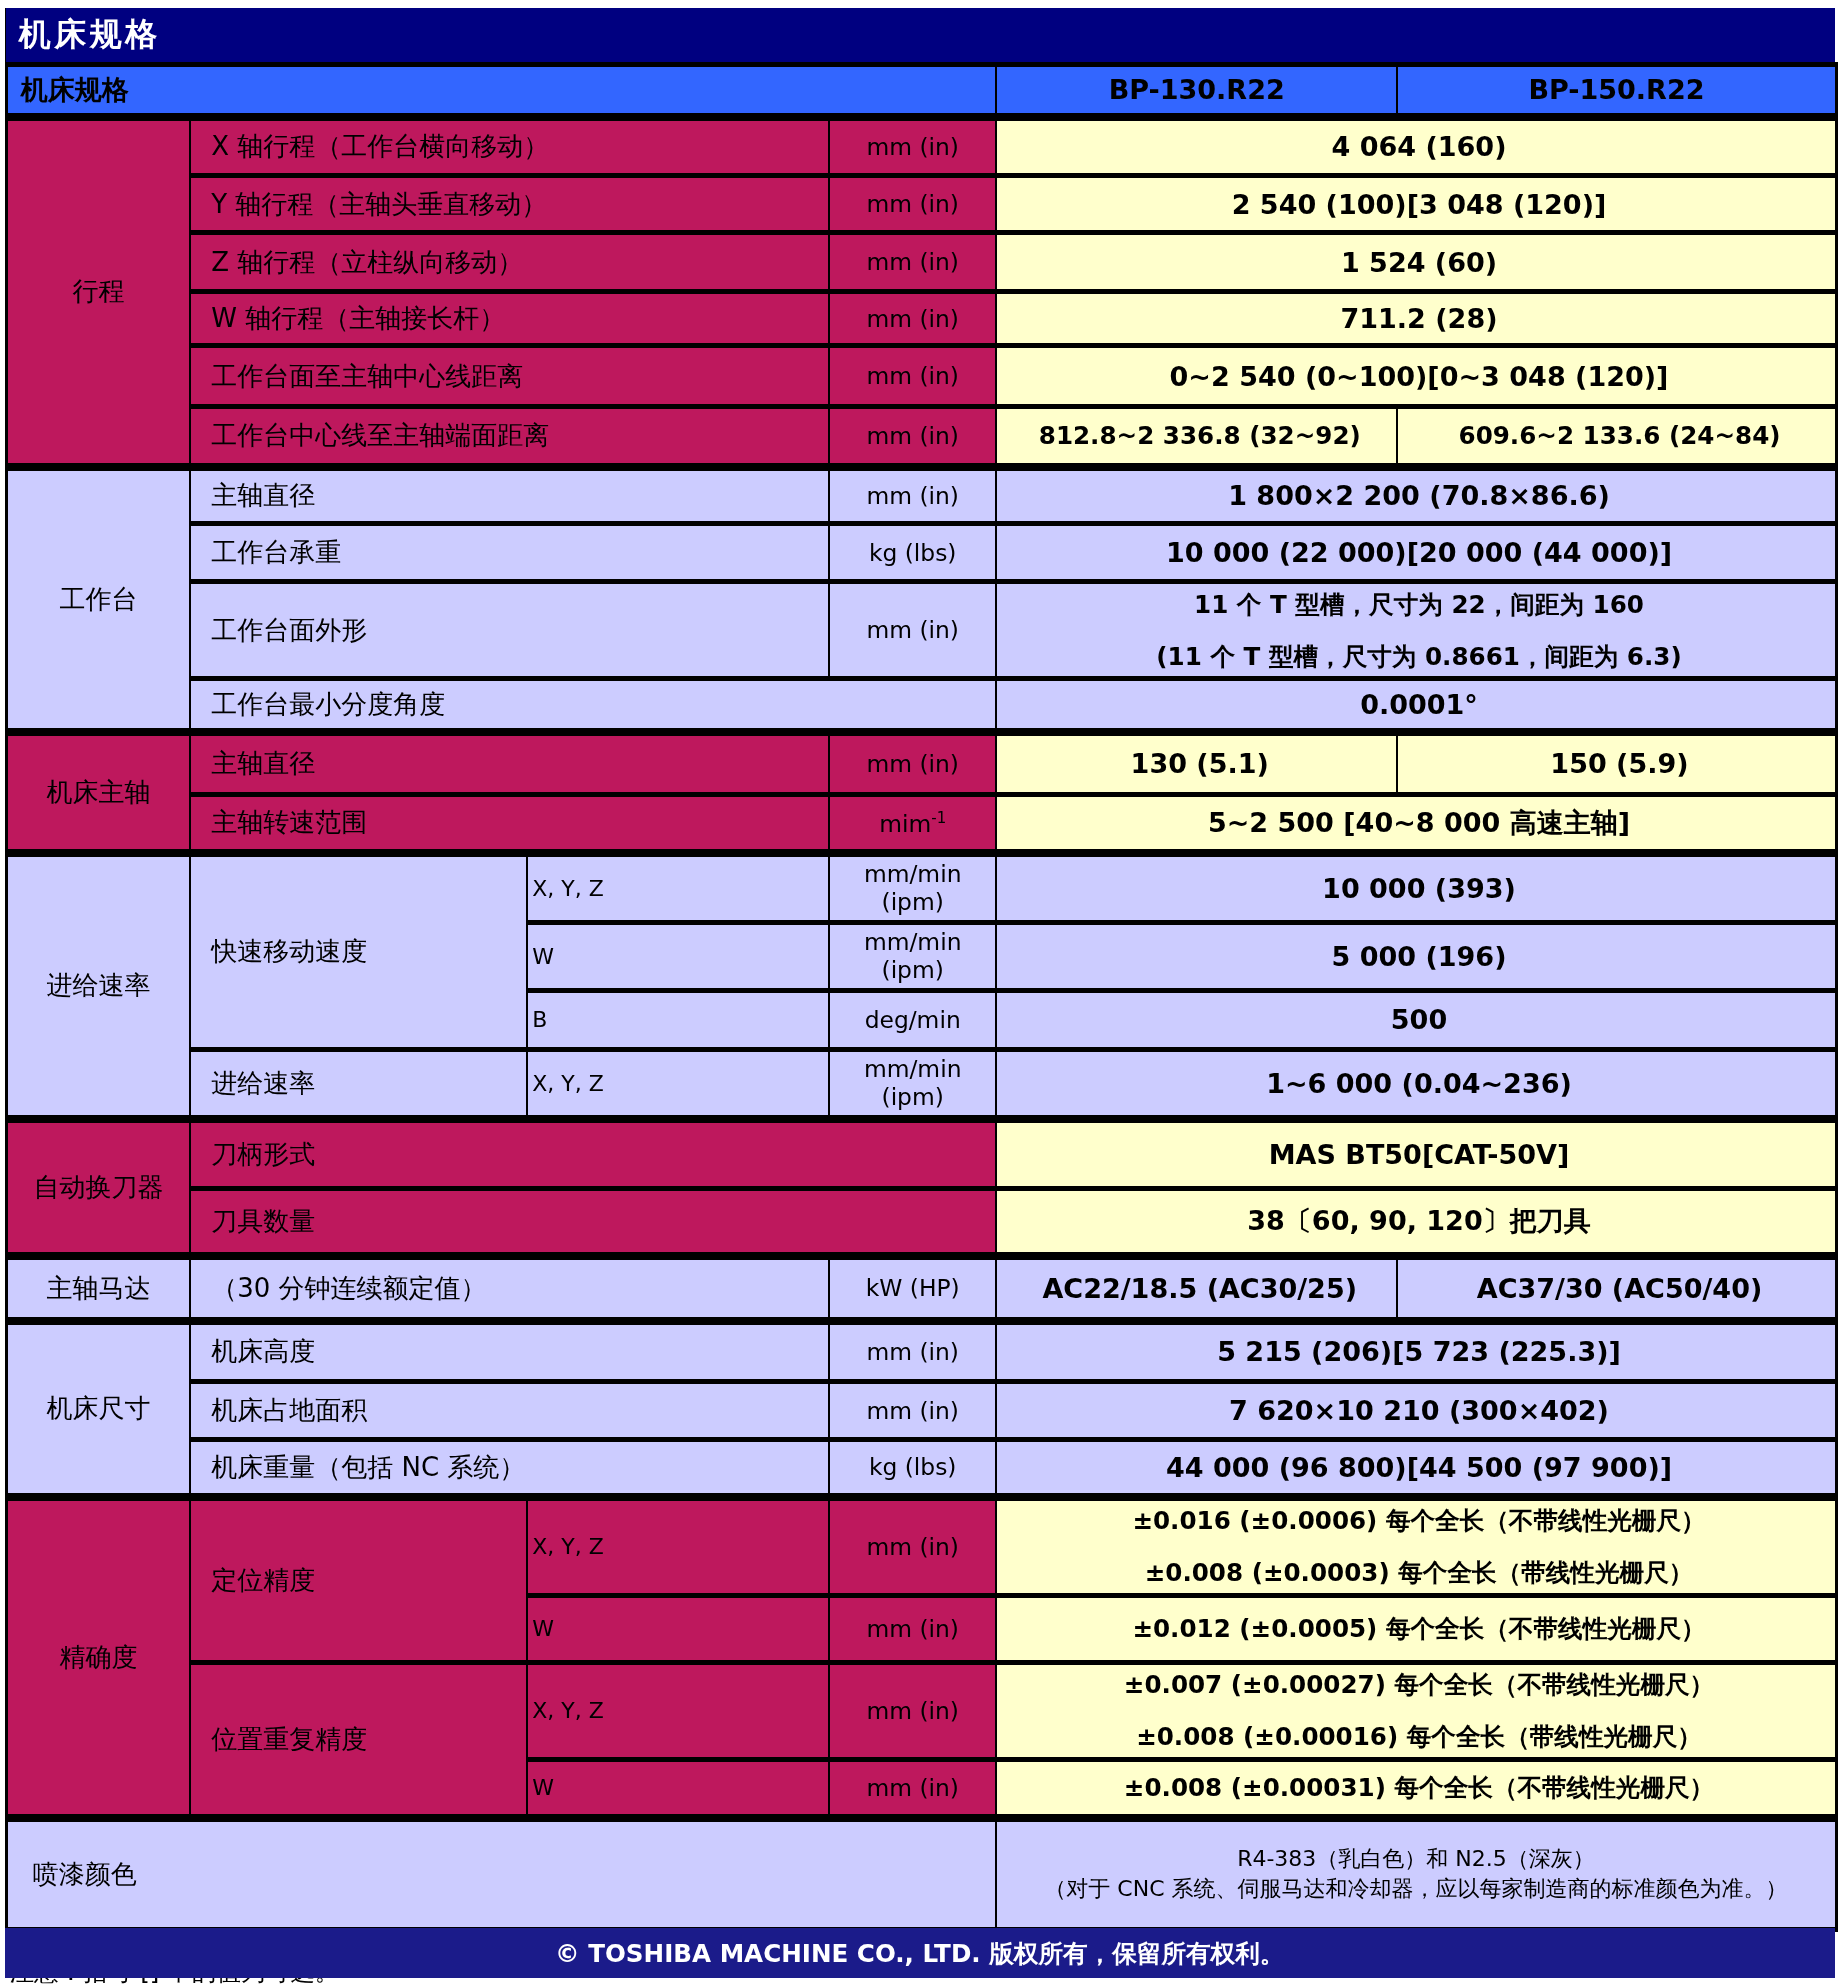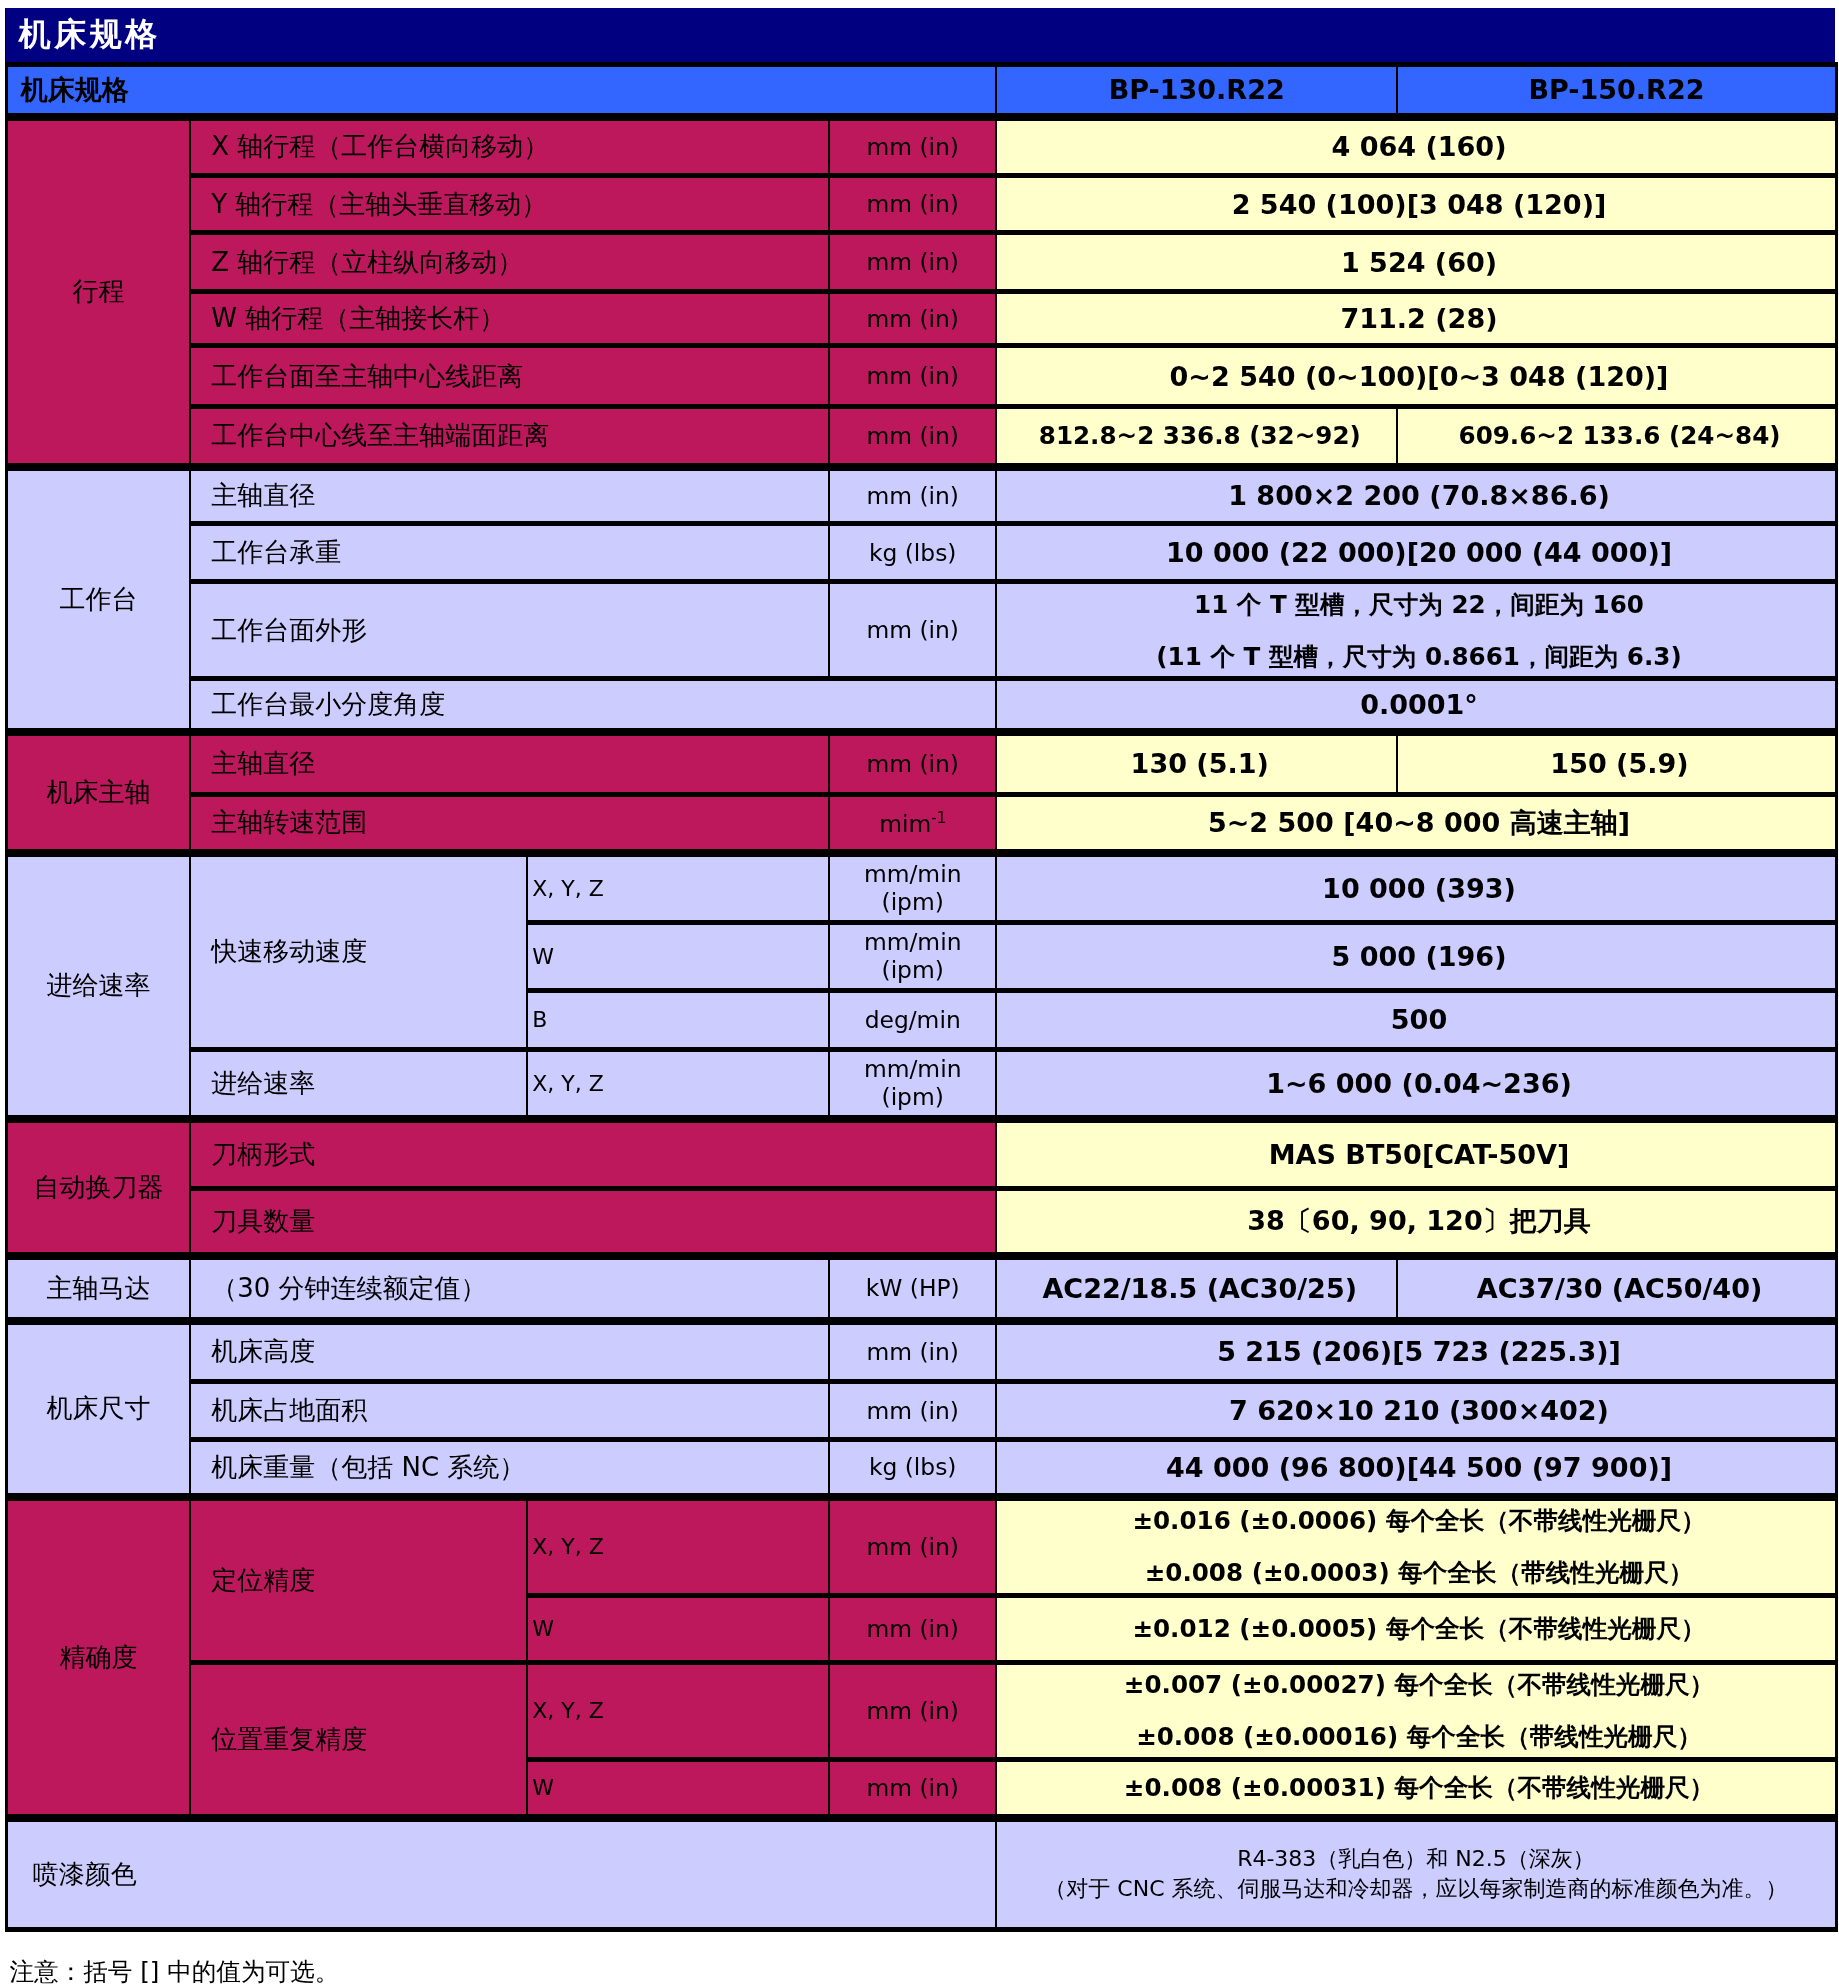--- a/index.html
+++ b/index.html
@@ -274,15 +274,18 @@
           <div class="vline">R4-383（乳白色）和 N2.5（深灰）</div>
           <div class="vline">（对于 CNC 系统、伺服马达和冷却器，应以每家制造商的标准颜色为准。）</div>
         </td>
       </tr>
 
     </tbody>
   </table>
 
   <div class="note">注意：括号 [] 中的值为可选。</div>
 
+  <div class="footer-bar">
+    <span class="footer-text">© TOSHIBA MACHINE CO., LTD. 版权所有，保留所有权利。</span>
+  </div>
 
 </div>
 
 
 </body></html>

